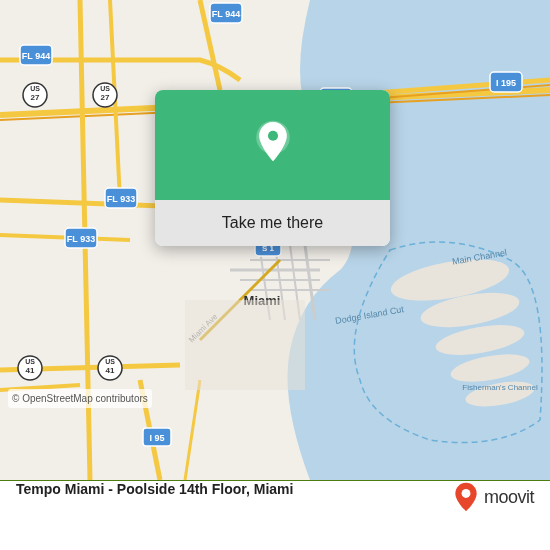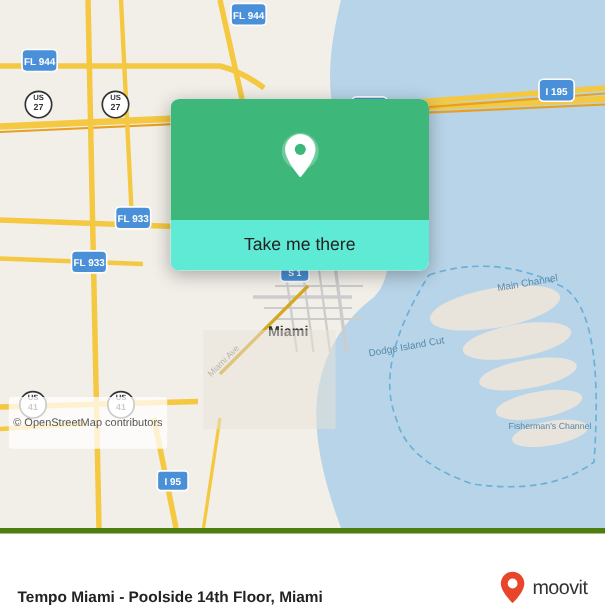--- a/index.html
+++ b/index.html
@@ -52,38 +52,38 @@
     }
 
     #location-pin-icon {
       width: 52px;
       height: 52px;
     }
 
     #popup-button {
       width: 100%;
       padding: 14px 0;
-      background: #5eead4;
+      background: #e5e5e5;
       border: none;
       cursor: pointer;
       font-size: 16px;
       font-weight: 500;
       color: #222;
       text-align: center;
     }
 
     
     #bottom-bar {
       width: 550px;
       height: 70px;
       background: white;
       display: flex;
-      align-items: flex-end;
+      align-items: flex-start;
       padding: 0 16px;
-      border-top: 5px solid #4d7c0f;
+      border-top: 1px solid #4d7c0f;
     }
 
     #moovit-logo {
       margin-left: auto;
       display: flex;
       align-items: center;
       gap: 4px;
     }
 
     #moovit-pin {
@@ -109,21 +109,21 @@
       color: #222;
     }
 
     #copyright-text {
       position: absolute;
       bottom: 72px;
       left: 8px;
       font-size: 10px;
       color: #555;
       background: rgba(255,255,255,0.75);
-      padding: 18px 4px;
+      padding: 4px 4px;
       border-radius: 3px;
     }
   </style>
 </head>
 <body>
 
 <div id="map-container">
 
   <svg id="map-svg" viewBox="0 0 550 480" xmlns="http://www.w3.org/2000/svg">
 

